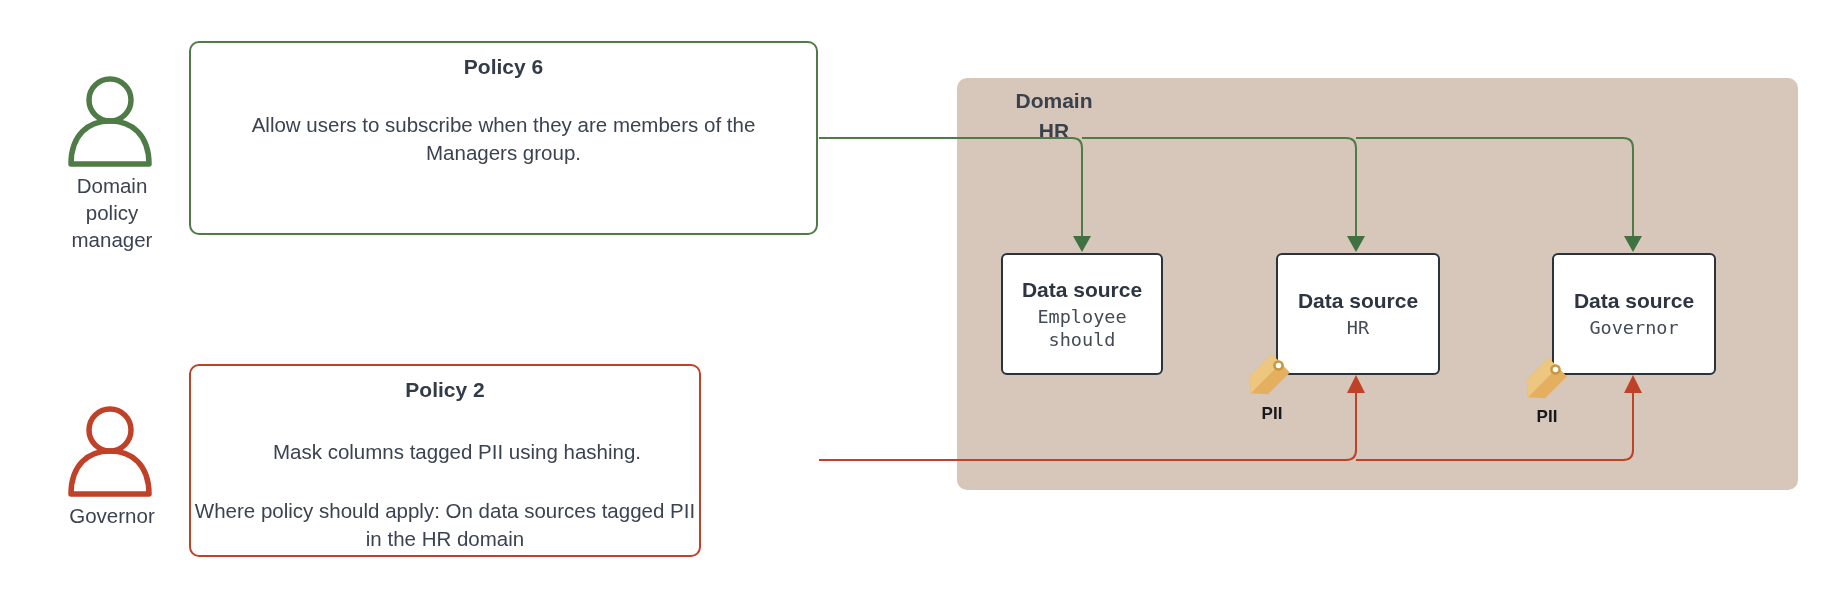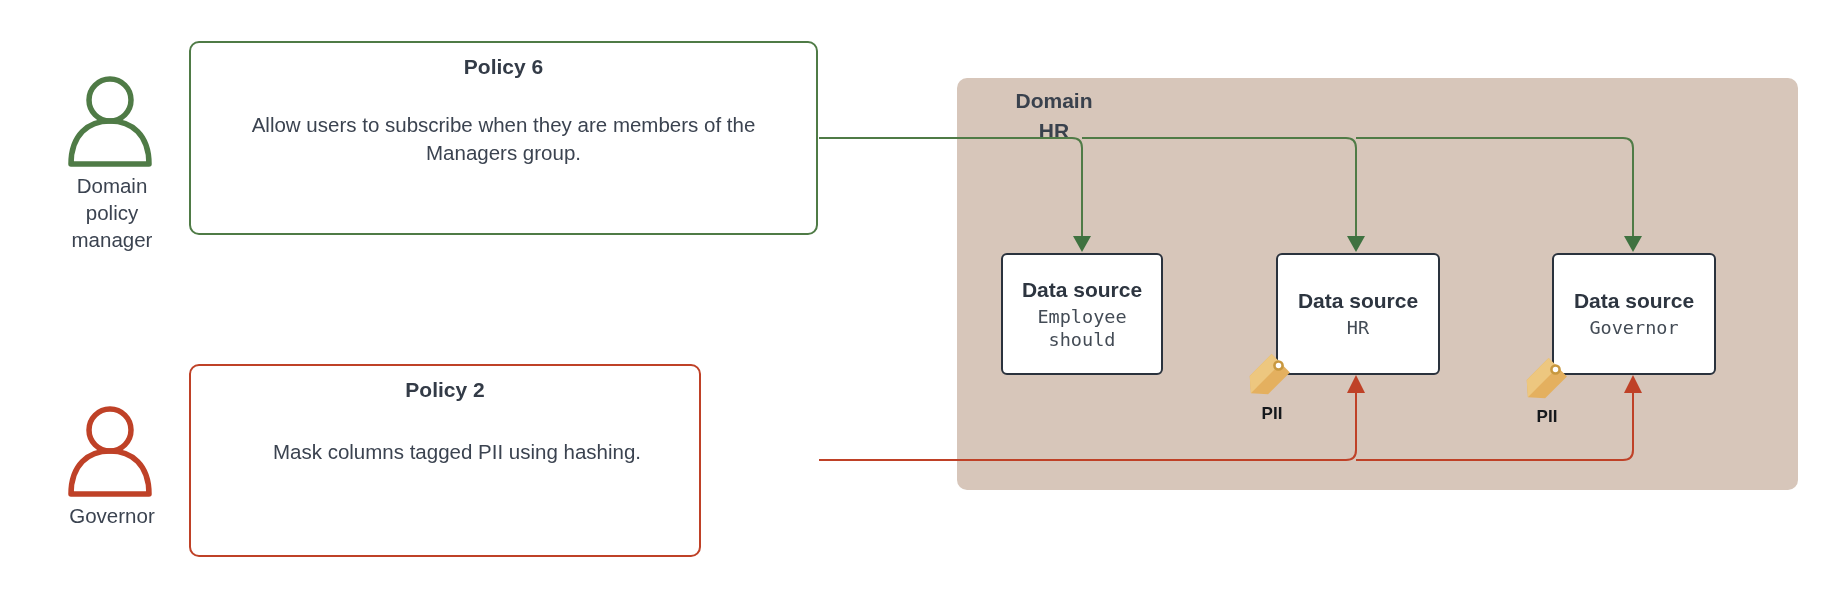--- a/index.html
+++ b/index.html
@@ -71,20 +71,22 @@
 
   <svg class="person person-red" style="left:63px;top:402px;" width="94" height="96" viewBox="0 0 94 96">
     <circle cx="47" cy="28" r="21"></circle>
     <path d="M8 92 C8 63 25 49 47 49 C69 49 86 63 86 92 Z"></path>
   </svg>
   <div class="actor-label preline" style="left:32px;top:502px;width:160px;">Governor</div>
 
   <div class="policy-box policy-red" style="left:189px;top:364px;width:512px;height:193px;">
     <div class="p-title">Policy 2</div>
     <div class="p-body preline" style="top:72px;padding-left:12px;">Mask columns tagged PII using hashing.</div>
+    <div class="p-apply preline" style="top:131px;">Where  policy should apply: On data sources tagged PII
+in the HR domain</div>
   </div>
 
   <div class="domain-box" style="left:957px;top:78px;width:841px;height:412px;"></div>
   <div class="domain-label" style="left:979px;top:86px;width:150px;">
     <div>Domain</div>
     <div>HR</div>
   </div>
 
   <svg class="connectors" width="1838" height="596" viewBox="0 0 1838 596">
 

